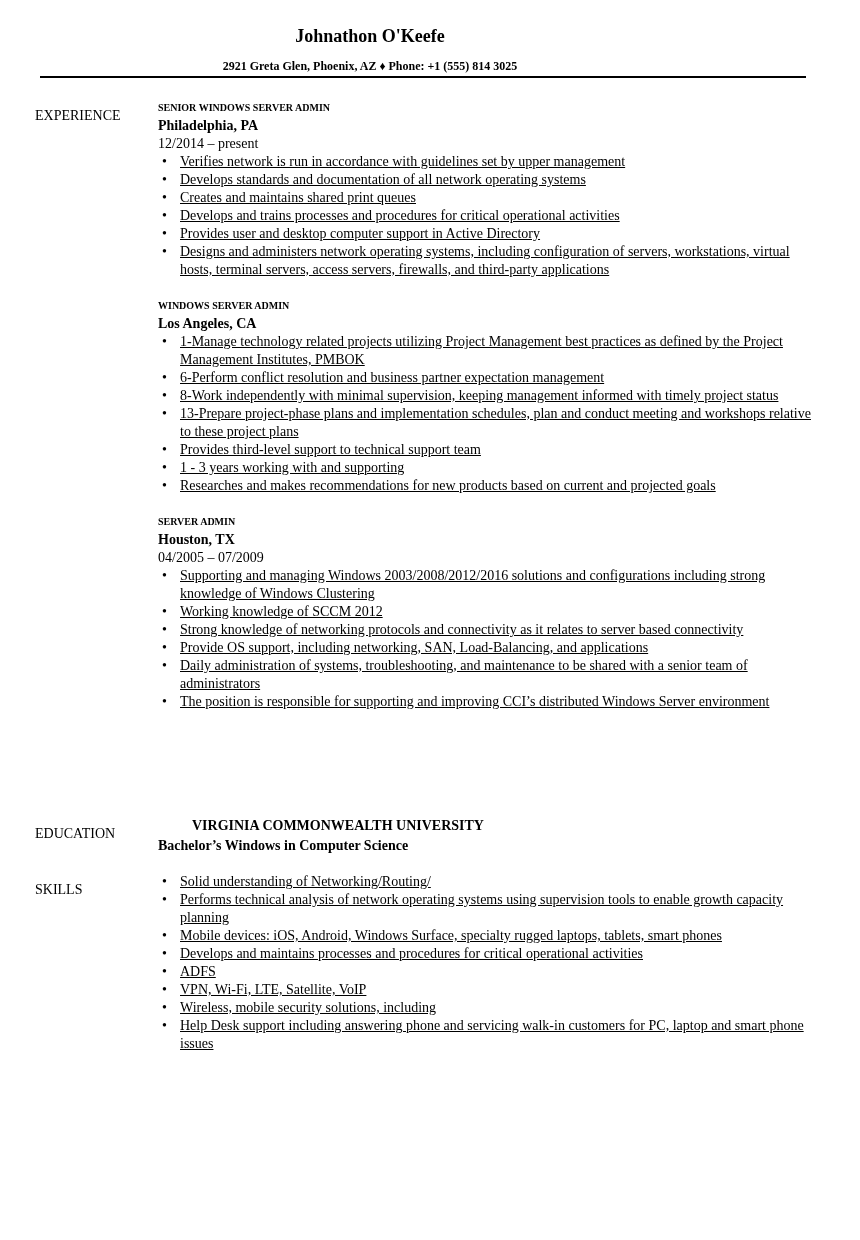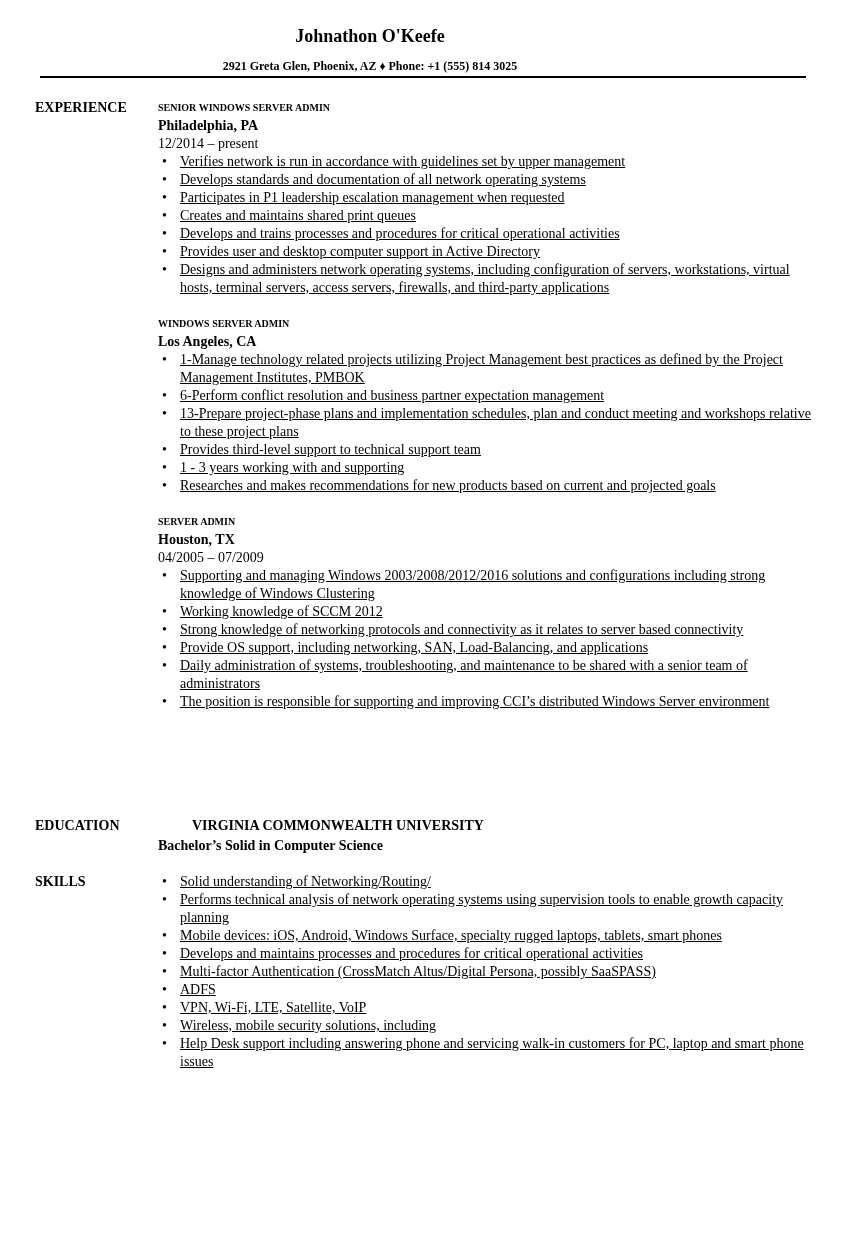--- a/index.html
+++ b/index.html
@@ -7,21 +7,21 @@
     width: 860px; height: 1240px; position: relative; overflow: hidden;
     font-family: "Liberation Serif", "DejaVu Serif", serif;
     color: #000000; font-size: 14px; line-height: 18px;
   }
   .header { position: absolute; left: 0; top: 24px; width: 740px; text-align: center; }
   .name { font-size: 18px; font-weight: bold; line-height: 24px; margin: 0; }
   .contact { font-size: 12px; font-weight: bold; margin-top: 9px; line-height: 18px; }
   .rule { position: absolute; left: 40px; top: 76px; width: 766px; height: 2px; background: #000; }
 
   .section { position: absolute; left: 0; width: 860px; }
-  .sec-label { position: absolute; left: 35px; top: 0; font-weight: bold; font-size: 14px; }
+  .sec-label { position: absolute; left: 35px; top: 8px; font-weight: normal; font-size: 14px; }
   .sec-body { position: absolute; left: 158px; top: 0; width: 660px; }
 
   .job { margin-bottom: 18px; }
   .job-title { font-weight: bold; font-size: 10px; text-transform: none; }
   .job-loc { font-weight: bold; }
   .job-date { }
   ul { margin: 0; padding: 0 0 0 22px; list-style: none; text-decoration: underline; }
   li { position: relative; }
   li::before {
     content: "\2022"; position: absolute; left: -18px; top: 0; font-size: 14px;
@@ -42,34 +42,34 @@
   <div class="sec-label">EXPERIENCE</div>
   <div class="sec-body">
 
     <div class="job">
       <div class="job-title">SENIOR WINDOWS SERVER ADMIN</div>
       <div class="job-loc">Philadelphia, PA</div>
       <div class="job-date">12/2014 – present</div>
       <ul>
         <li>Verifies network is run in accordance with guidelines set by upper management</li>
         <li>Develops standards and documentation of all network operating systems</li>
-        <li>Participates in P1 leadership escalation management when requested</li>
         <li>Creates and maintains shared print queues</li>
         <li>Develops and trains processes and procedures for critical operational activities</li>
         <li>Provides user and desktop computer support in Active Directory</li>
         <li>Designs and administers network operating systems, including configuration of servers, workstations, virtual hosts, terminal servers, access servers, firewalls, and third-party applications</li>
       </ul>
     </div>
 
     <div class="job">
       <div class="job-title">WINDOWS SERVER ADMIN</div>
       <div class="job-loc">Los Angeles, CA</div>
       <ul>
         <li>1-Manage technology related projects utilizing Project Management best practices as defined by the Project Management Institutes, PMBOK</li>
         <li>6-Perform conflict resolution and business partner expectation management</li>
+        <li>8-Work independently with minimal supervision, keeping management informed with timely project status</li>
         <li>13-Prepare project-phase plans and implementation schedules, plan and conduct meeting and workshops relative to these project plans</li>
         <li>Provides third-level support to technical support team</li>
         <li>1 - 3 years working with and supporting</li>
         <li>Researches and makes recommendations for new products based on current and projected goals</li>
       </ul>
     </div>
 
     <div class="job">
       <div class="job-title">SERVER ADMIN</div>
       <div class="job-loc">Houston, TX</div>
@@ -84,32 +84,31 @@
       </ul>
     </div>
 
   </div>
 </div>
 
 <div class="section" style="top:817px;">
   <div class="sec-label">EDUCATION</div>
   <div class="sec-body">
     <div class="edu-school">VIRGINIA COMMONWEALTH UNIVERSITY</div>
-    <div class="edu-degree">Bachelor’s Solid in Computer Science</div>
+    <div class="edu-degree">Bachelor’s Windows in Computer Science</div>
   </div>
 </div>
 
 <div class="section" style="top:873px;">
   <div class="sec-label">SKILLS</div>
   <div class="sec-body">
     <ul>
       <li>Solid understanding of Networking/Routing/</li>
       <li>Performs technical analysis of network operating systems using supervision tools to enable growth capacity planning</li>
       <li>Mobile devices: iOS, Android, Windows Surface, specialty rugged laptops, tablets, smart phones</li>
       <li>Develops and maintains processes and procedures for critical operational activities</li>
-      <li>Multi-factor Authentication (CrossMatch Altus/Digital Persona, possibly SaaSPASS)</li>
       <li>ADFS</li>
       <li>VPN, Wi-Fi, LTE, Satellite, VoIP</li>
       <li>Wireless, mobile security solutions, including</li>
       <li>Help Desk support including answering phone and servicing walk-in customers for PC, laptop and smart phone issues</li>
     </ul>
   </div>
 </div>
 
 </body></html>

